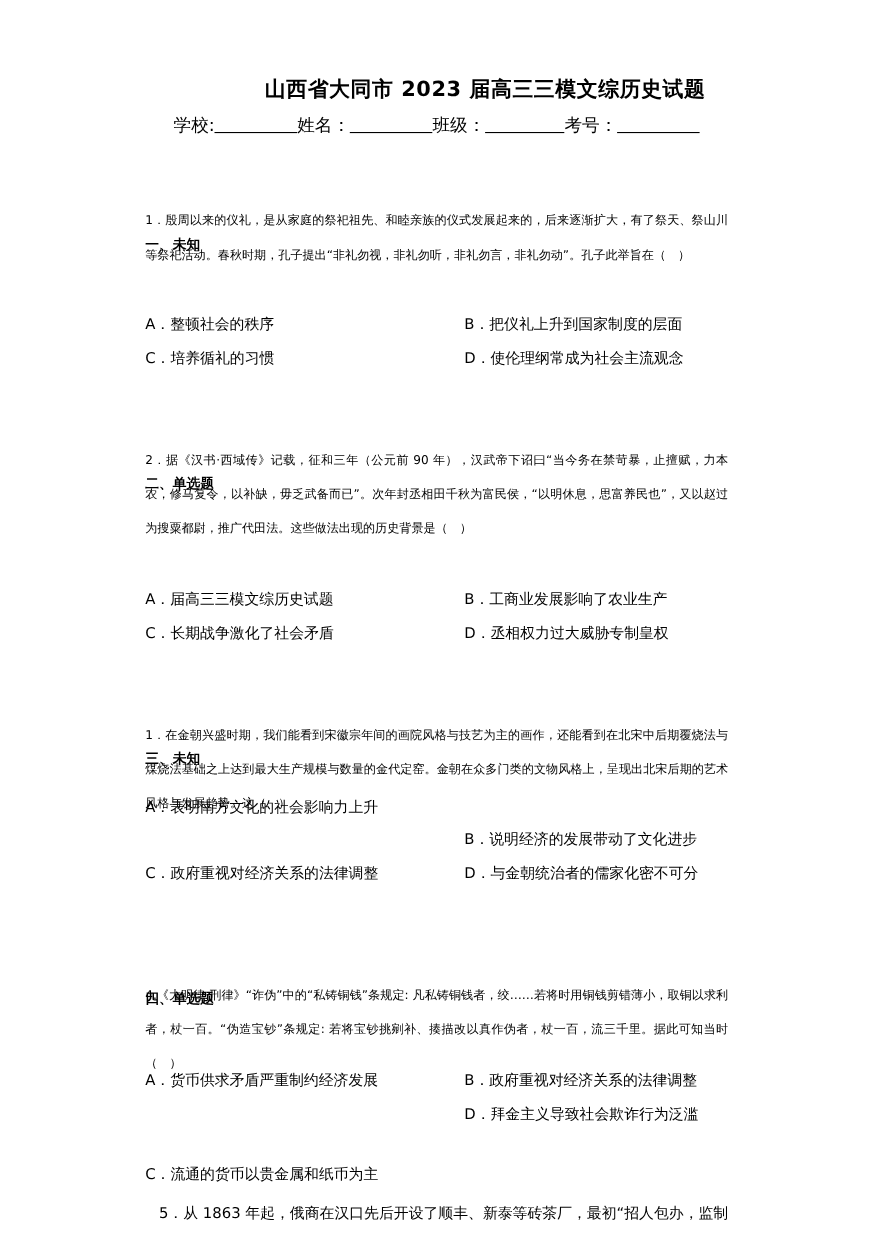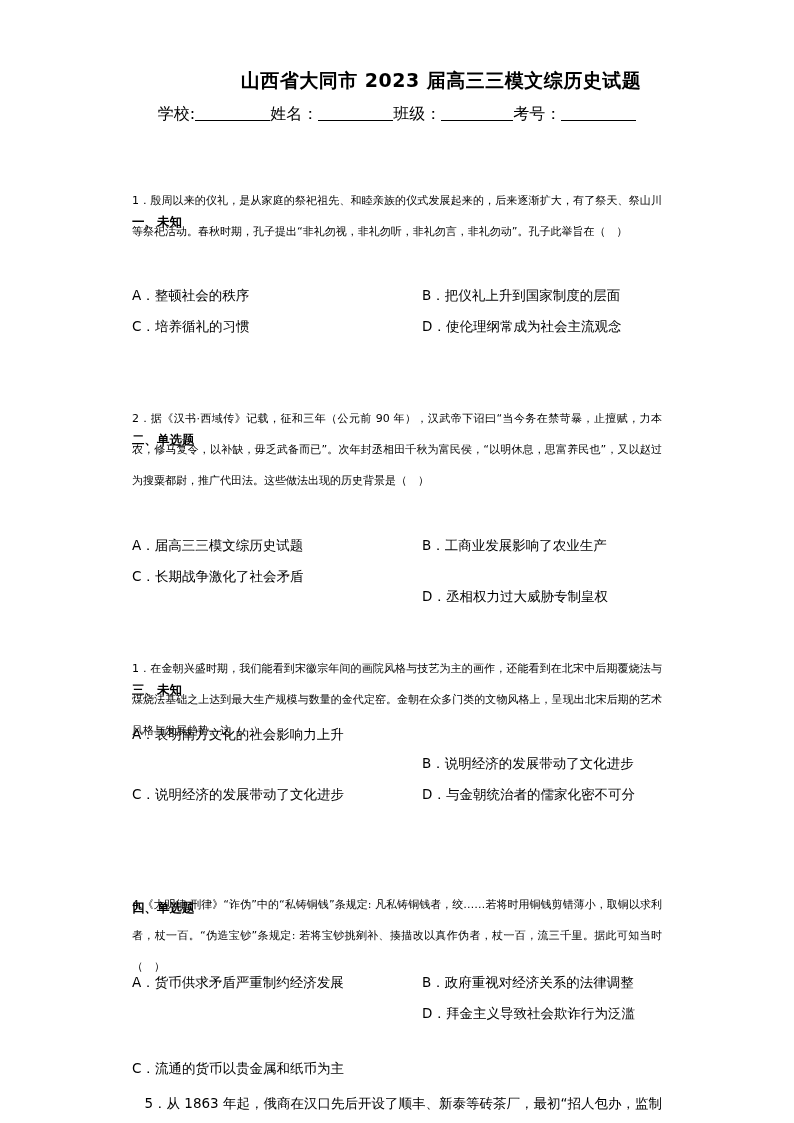--- a/index.html
+++ b/index.html
@@ -34,27 +34,27 @@
     <div class="opt left" style="top:285px">A．整顿社会的秩序</div>
     <div class="opt right" style="top:285px">B．把仪礼上升到国家制度的层面</div>
     <div class="opt left" style="top:316px">C．培养循礼的习惯</div>
     <div class="opt right" style="top:316px">D．使伦理纲常成为社会主流观念</div>
 
     <div class="section" style="top:384px">二、单选题</div>
     <div class="q" style="top:403px">2．据《汉书·西域传》记载，征和三年（公元前 90 年），汉武帝下诏曰“当今务在禁苛暴，止擅赋，力本农，修马复令，以补缺，毋乏武备而已”。次年封丞相田千秋为富民侯，“以明休息，思富养民也”，又以赵过为搜粟都尉，推广代田法。这些做法出现的历史背景是（　）</div>
     <div class="opt left" style="top:535px">A．届高三三模文综历史试题</div>
     <div class="opt right" style="top:535px">B．工商业发展影响了农业生产</div>
     <div class="opt left" style="top:566px">C．长期战争激化了社会矛盾</div>
-    <div class="opt right" style="top:586px">D．丞相权力过大威胁专制皇权</div>
+    <div class="opt right" style="top:566px">D．丞相权力过大威胁专制皇权</div>
 
     <div class="section" style="top:634px">三、未知</div>
     <div class="q" style="top:653px">1．在金朝兴盛时期，我们能看到宋徽宗年间的画院风格与技艺为主的画作，还能看到在北宋中后期覆烧法与煤烧法基础之上达到最大生产规模与数量的金代定窑。金朝在众多门类的文物风格上，呈现出北宋后期的艺术风格与发展趋势。这（　）</div>
     <div class="opt left" style="top:724px">A．表明南方文化的社会影响力上升</div>
     <div class="opt right" style="top:753px">B．说明经济的发展带动了文化进步</div>
-    <div class="opt left" style="top:784px">C．说明经济的发展带动了文化进步</div>
+    <div class="opt left" style="top:784px">C．政府重视对经济关系的法律调整</div>
     <div class="opt right" style="top:784px">D．与金朝统治者的儒家化密不可分</div>
 
     <div class="section" style="top:852px">四、单选题</div>
     <div class="q" style="top:889px">4.《大明律·刑律》“诈伪”中的“私铸铜钱”条规定: 凡私铸铜钱者，绞……若将时用铜钱剪错薄小，取铜以求利者，杖一百。“伪造宝钞”条规定: 若将宝钞挑剜补、揍描改以真作伪者，杖一百，流三千里。据此可知当时（　）</div>
     <div class="opt left" style="top:972px">A．货币供求矛盾严重制约经济发展</div>
     <div class="opt right" style="top:972px">B．政府重视对经济关系的法律调整</div>
     <div class="opt left" style="top:1058px">C．流通的货币以贵金属和纸币为主</div>
     <div class="opt right" style="top:1003px">D．拜金主义导致社会欺诈行为泛滥</div>
 
     <div class="opt left" style="top:1093px; width:530px; white-space:nowrap; overflow:hidden;">5．从 1863 年起，俄商在汉口先后开设了顺丰、新泰等砖茶厂，最初“招人包办，监制</div>

